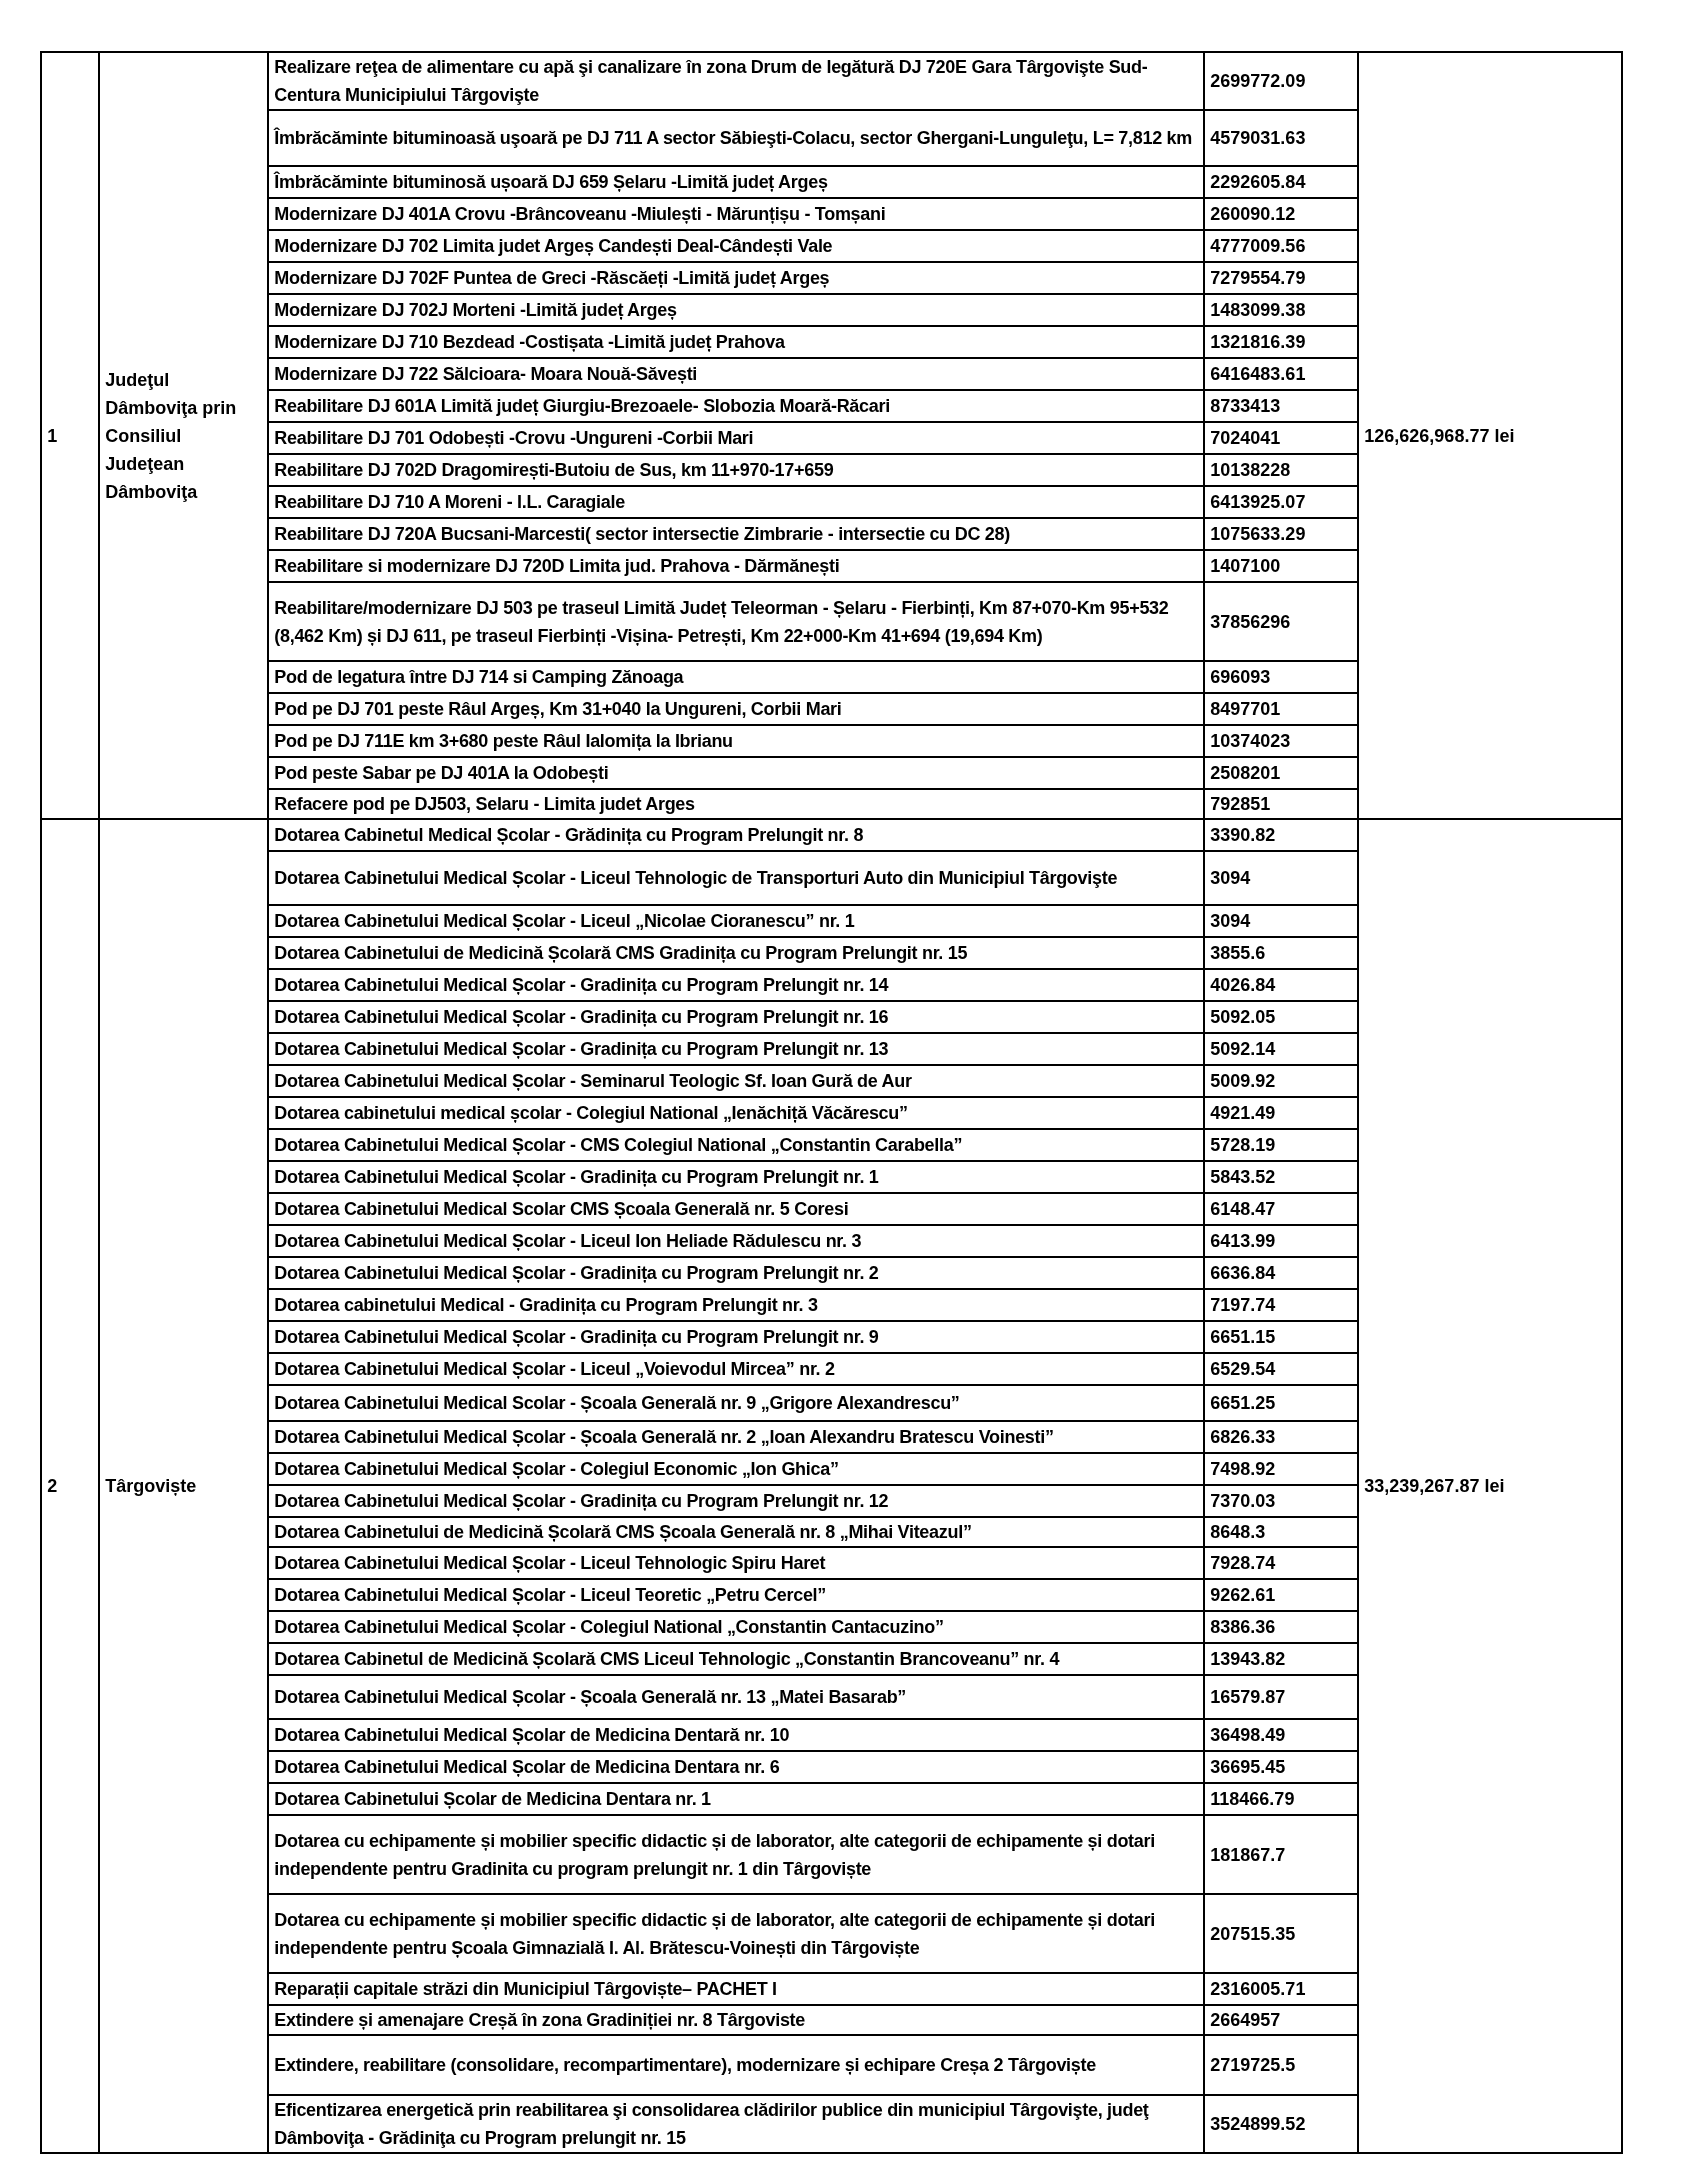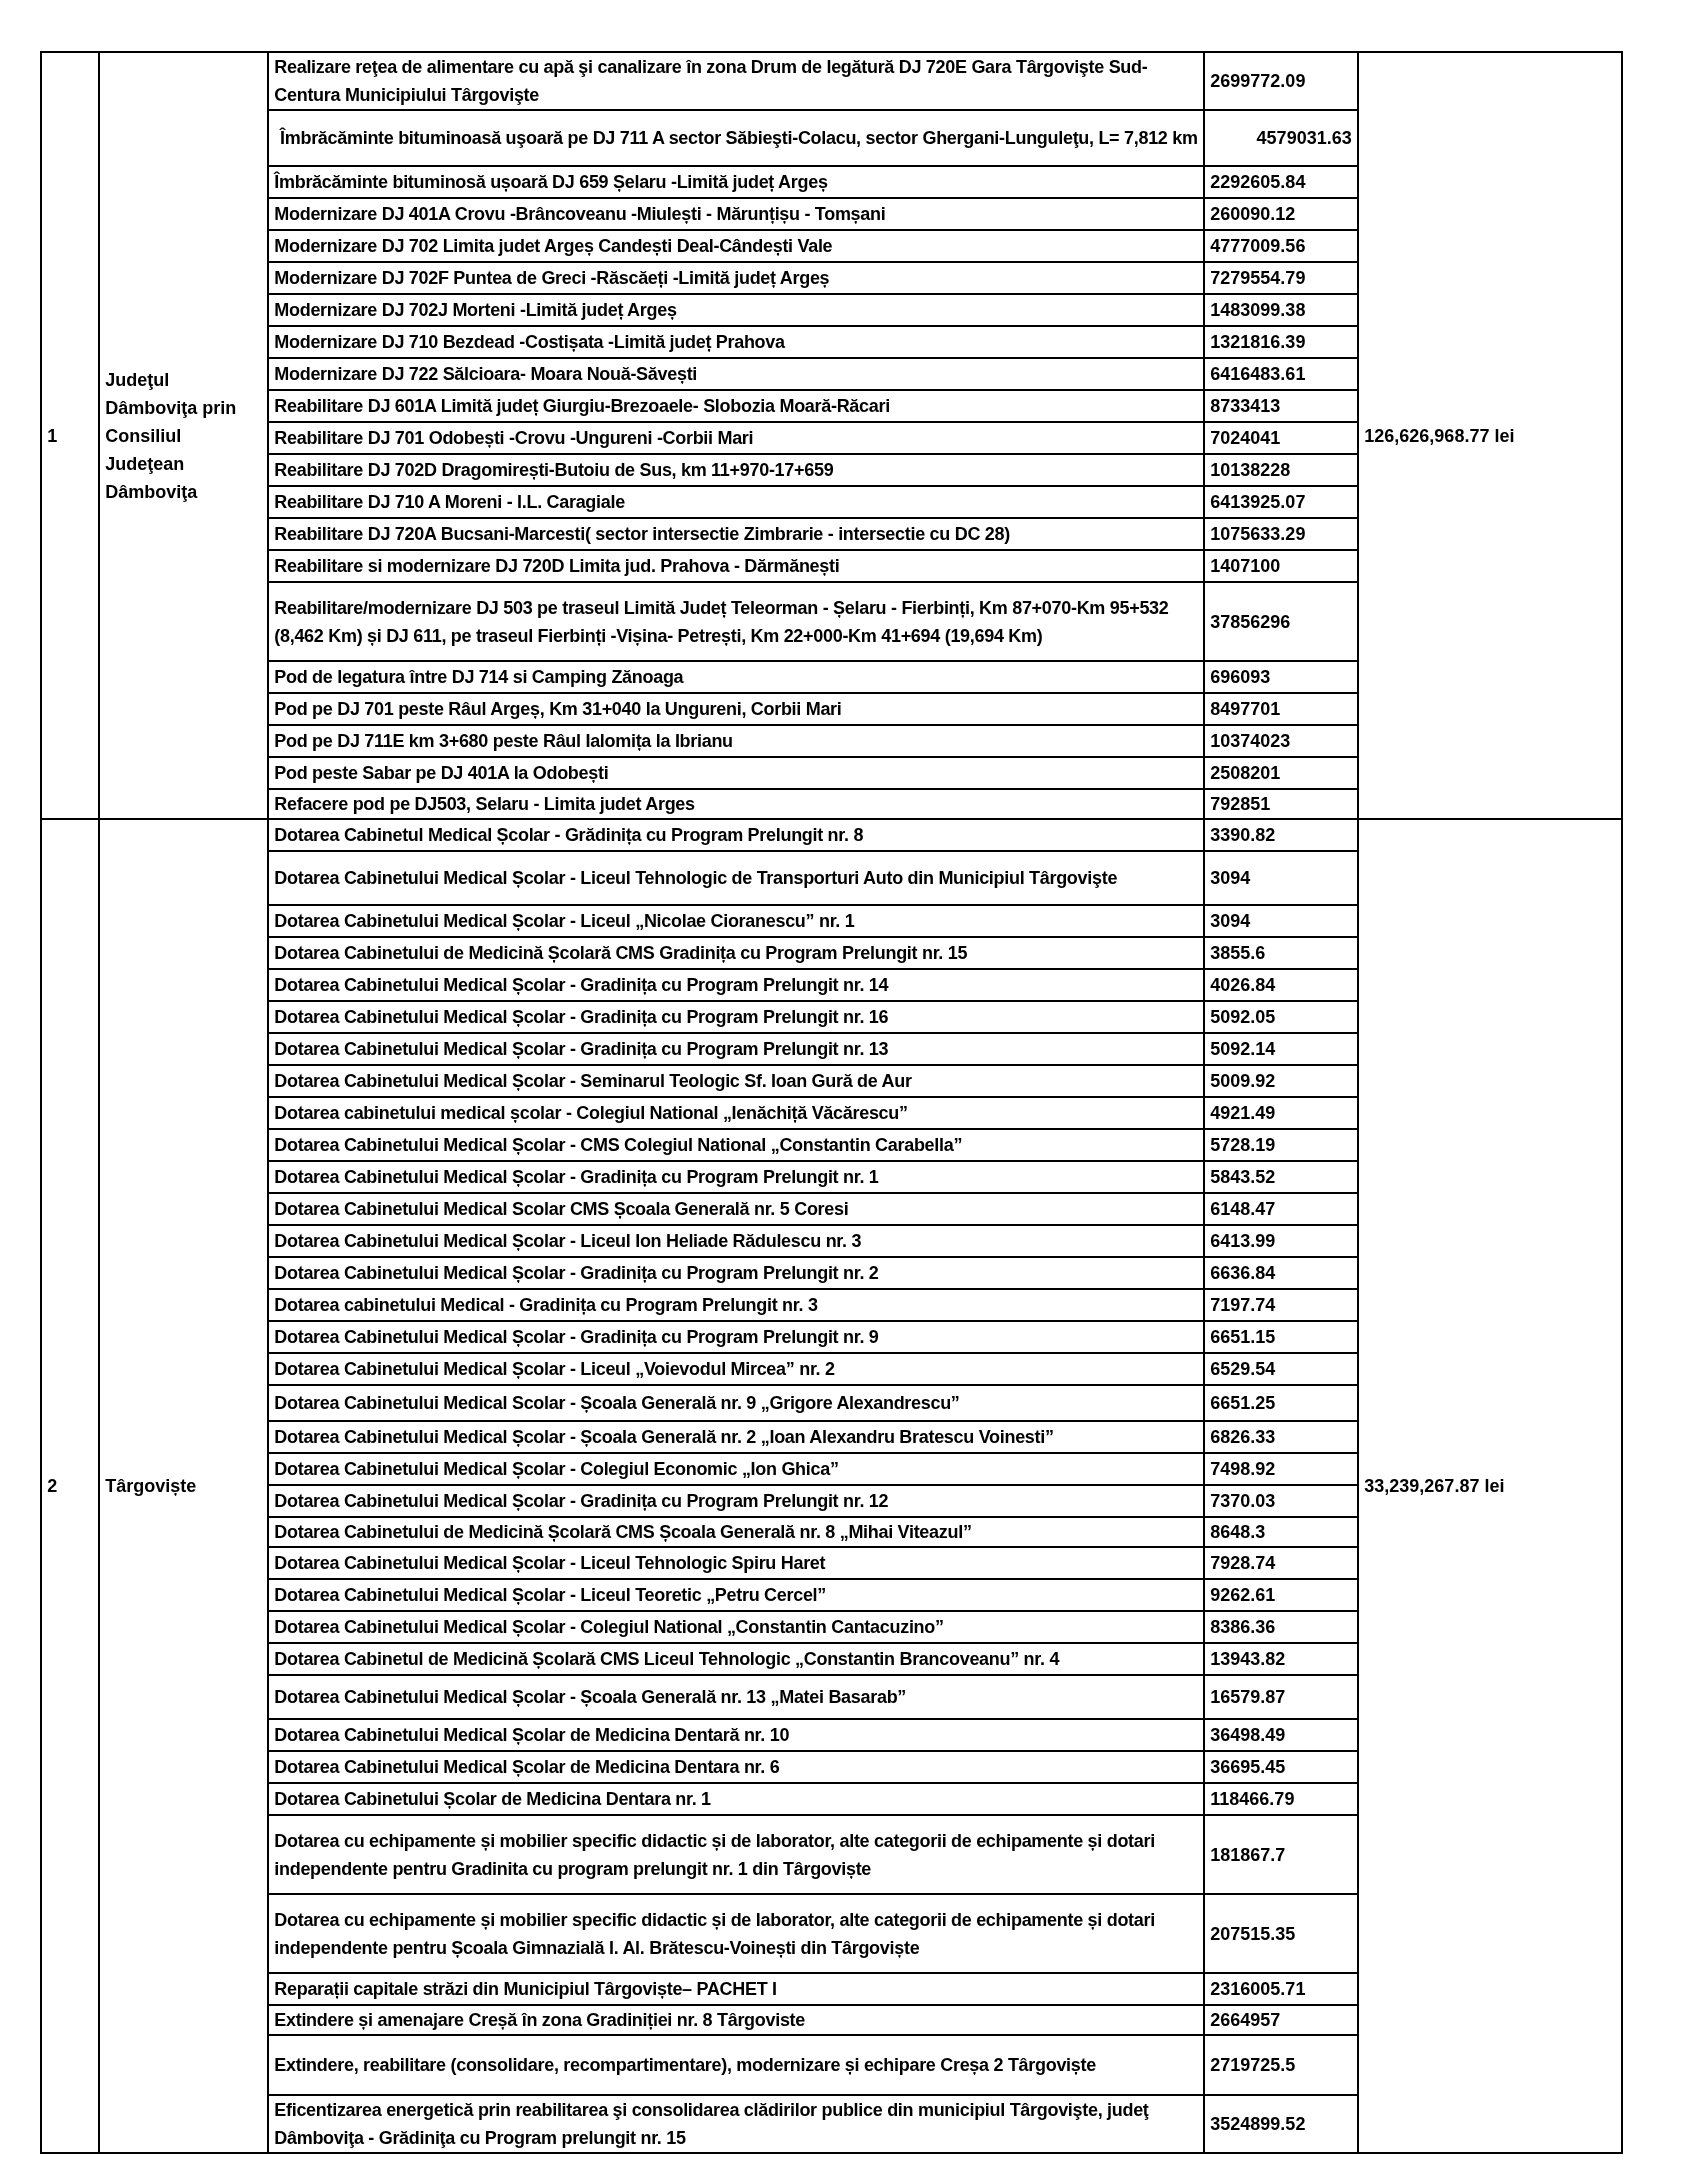--- a/index.html
+++ b/index.html
@@ -28,21 +28,21 @@
       <col style="width:264px">
     </colgroup>
     <tbody id="grid-body">
         <tr style="height: 52px;">
           <td class="nr" rowspan="21">1</td>
           <td class="benef" rowspan="21">Judeţul Dâmboviţa prin Consiliul Judeţean Dâmboviţa</td>
           <td class="desc">Realizare reţea de alimentare cu apă şi canalizare în zona Drum de legătură DJ 720E Gara Târgovişte Sud-Centura Municipiului Târgovişte</td>
           <td class="val">2699772.09</td>
           <td class="total" rowspan="21">126,626,968.77 lei</td>
         </tr>
-        <tr style="height: 56px; text-align: right;">
+        <tr style="height: 56px;">
           <td class="desc">Îmbrăcăminte bituminoasă uşoară pe DJ 711 A sector Săbieşti-Colacu, sector Ghergani-Lunguleţu, L= 7,812 km</td>
           <td class="val">4579031.63</td>
         </tr>
         <tr style="height: 32px;">
           <td class="desc">Îmbrăcăminte bituminosă ușoară DJ 659 Șelaru -Limită județ Argeș</td>
           <td class="val">2292605.84</td>
         </tr>
         <tr style="height: 32px;">
           <td class="desc">Modernizare DJ 401A Crovu -Brâncoveanu -Miulești - Mărunțișu - Tomșani</td>
           <td class="val">260090.12</td>

